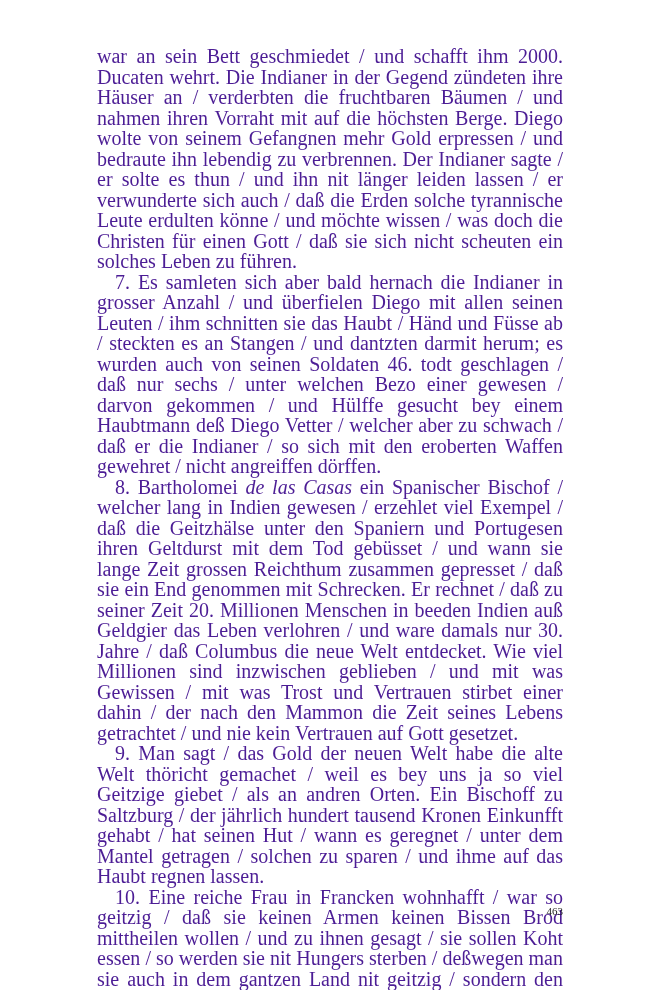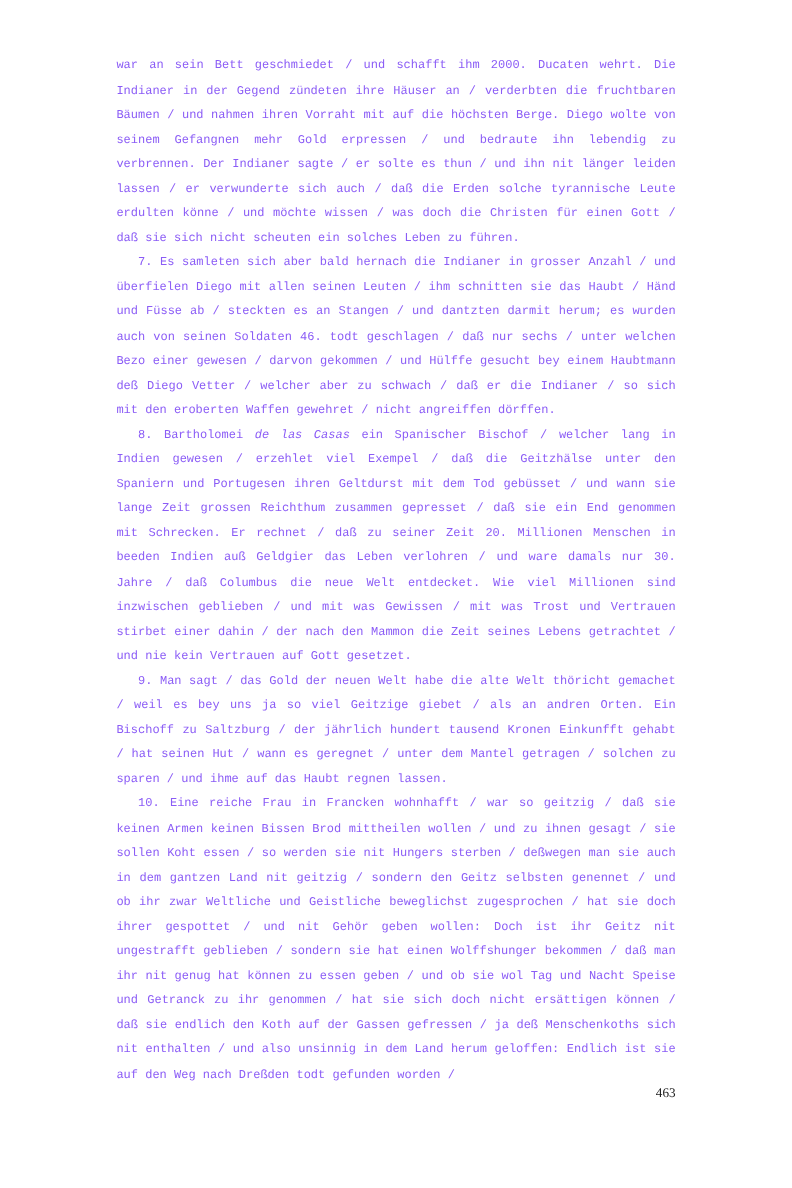--- a/index.html
+++ b/index.html
@@ -21,26 +21,25 @@
     background: #ffffff;
     overflow: hidden;
   }
   .text-block {
     width: 466px;
     color: #1b1b1b;
   }
   p.para {
     margin: 0;
     padding: 0;
-    font-size: 10px;
+    font-size: 20px;
     line-height: 20.5px;
     text-align: justify;
-    color: #8b5cf6;
+    color: #4c1d95;
     hyphens: auto;
-    font-family: Liberation Mono, monospace;
   }
   p.para.indent {
     text-indent: 18px;
   }
   .italic {
     font-style: italic;
     margin-top: 38px;
   }
   .page-number {
     position: absolute;

